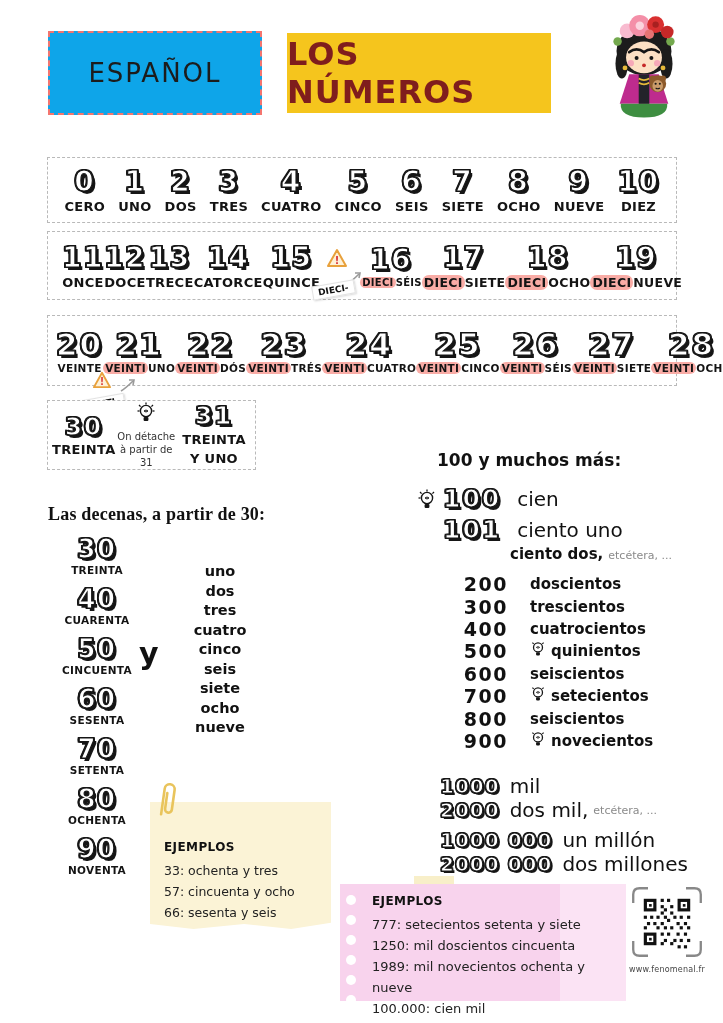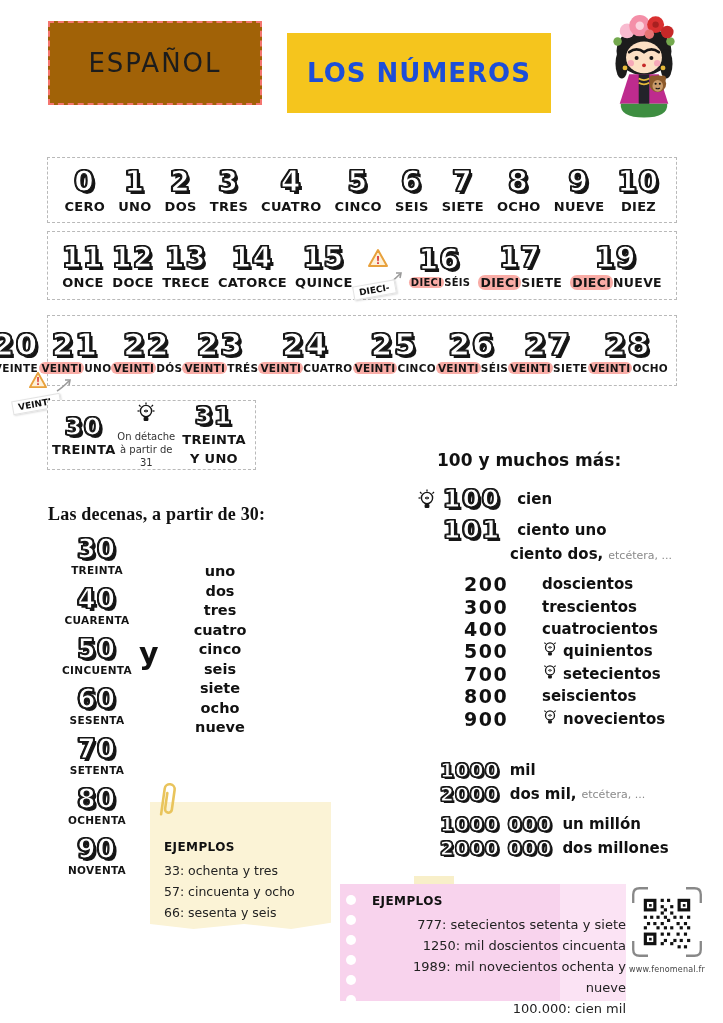--- a/index.html
+++ b/index.html
@@ -1,42 +1,42 @@
 <!DOCTYPE html>
 <html><head>
 <meta charset="utf-8">
 <style>
   html,body{margin:0;padding:0;background:#fff;}
   .page{position:relative;width:723px;height:1023px;background:#ffffff;overflow:hidden;
         font-family:"DejaVu Sans",sans-serif;color:#111;}
 
   
-  .espanol-box{position:absolute;left:48px;top:21px;width:210px;height:80px;
-        border:2px dashed #F4756F;display:flex;align-items:center;justify-content:center;background:#a16207;}
+  .espanol-box{position:absolute;left:48px;top:31px;width:210px;height:80px;
+        border:2px dashed #F4756F;display:flex;align-items:center;justify-content:center;background:#0ea5e9;}
   .espanol-text{font-size:26px;letter-spacing:2px;font-weight:500;color:#1c1c1c;}
   .title-box{position:absolute;left:287px;top:33px;width:264px;height:80px;background:#F5C51D;
         display:flex;align-items:center;justify-content:center;}
-  .title-text{font-size:26px;font-weight:bold;letter-spacing:1px;color:#1d4ed8;}
+  .title-text{font-size:32px;font-weight:bold;letter-spacing:1px;color:#7f1d1d;}
   .frida{position:absolute;left:601px;top:13px;}
 
   
   .bub{color:#fff;font-weight:bold;letter-spacing:1.5px;-webkit-text-stroke:1.2px #161616;
        text-shadow:-1.3px -1.3px 0 #161616,1.3px -1.3px 0 #161616,-1.3px 1.3px 0 #161616,
        1.3px 1.3px 0 #161616,0 -1.3px 0 #161616,0 1.3px 0 #161616,-1.3px 0 0 #161616,
        1.3px 0 0 #161616,2.8px 2.8px 0 #161616;}
   .bub-s{-webkit-text-stroke:1px #161616;
        text-shadow:-1px -1px 0 #161616,1px -1px 0 #161616,-1px 1px 0 #161616,1px 1px 0 #161616,
        0 -1px 0 #161616,0 1px 0 #161616,-1px 0 0 #161616,1px 0 0 #161616,2.2px 2.2px 0 #161616;}
 
   
   .numrow{position:absolute;left:47px;width:630px;border:1.5px dashed #b9b9b9;box-sizing:border-box;
           background:#fff;}
   #r1{top:157px;height:66px;display:flex;align-items:center;justify-content:space-around;padding:0 10px;}
   #r2{top:231px;height:69px;display:flex;align-items:center;justify-content:space-between;padding:0 14px;overflow:visible;}
-  #r3{top:315px;height:71px;display:flex;align-items:center;justify-content:flex-end;padding:0 8px;overflow:visible;}
+  #r3{top:315px;height:71px;display:flex;align-items:center;justify-content:flex-start;padding:0 8px;overflow:visible;}
   #r4{top:400px;height:70px;width:209px;display:flex;align-items:center;justify-content:space-around;padding:0 4px;}
   .cell{display:flex;flex-direction:column;align-items:center;gap:1px;position:relative;}
   .n-lg{font-size:28px;line-height:32px;}
   .n-xl{font-size:31px;line-height:34px;letter-spacing:2px;}
   .n-md{font-size:25px;line-height:28px;}
   .wrd{font-size:13px;font-weight:bold;letter-spacing:.3px;color:#141414;white-space:nowrap;}
   .wrd-s{font-size:10.5px;}
   .hl{background:#F9ACA6;border-radius:7px;padding:0 2px;}
 
   
@@ -76,36 +76,36 @@
   .note-y .lines{position:absolute;left:14px;top:58px;font-size:12.5px;line-height:21px;color:#222;}
   .clip{position:absolute;left:154px;top:781px;z-index:3;}
 
   
   .cien-h{position:absolute;left:437px;top:450px;font-size:17px;font-weight:bold;}
   .bulb-abs{position:absolute;}
   .row100{position:absolute;left:443px;top:484px;display:flex;align-items:center;}
   .row100 .bub{font-size:25px;letter-spacing:2px;}
   .row101{position:absolute;left:443px;top:515px;display:flex;align-items:center;}
   .row101 .bub{font-size:25px;letter-spacing:2px;}
-  .cword{font-size:15px;font-weight:bold;margin-left:16px;}
+  .cword{font-size:20px;font-weight:normal;margin-left:16px;}
   .cont{position:absolute;left:510px;top:545px;font-size:15px;font-weight:bold;}
   .etc{font-size:11px;color:#8a8a8a;font-weight:normal;margin-left:5px;}
-  .hlist{position:absolute;left:464px;top:573px;}
+  .hlist{position:absolute;left:452px;top:573px;text-align:right;}
   .hrow{display:flex;align-items:center;height:22.4px;}
   .hnum{width:56px;font-size:19px;font-weight:bold;letter-spacing:1.5px;}
   .hword{font-size:15px;font-weight:bold;display:flex;align-items:center;gap:5px;margin-left:22px;}
-  .trow{position:absolute;display:flex;align-items:center;}
+  .trow{position:absolute;display:flex;align-items:center;margin-top:16px;}
   .trow .bub{font-size:20px;line-height:24px;letter-spacing:1px;}
   .trow .cword{margin-left:10px;}
   .note-p{position:absolute;left:340px;top:884px;width:286px;height:117px;z-index:2;
       background:linear-gradient(90deg,#F8D3ED 0,#F8D3ED 77%,#FBE3F4 77%,#FBE3F4 100%);}
   .note-p .dots{position:absolute;left:6px;top:11px;display:flex;flex-direction:column;gap:10px;}
   .note-p .dot{width:10px;height:10px;border-radius:50%;background:#fff;}
   .note-p .hd{position:absolute;left:32px;top:10px;font-size:12px;font-weight:bold;letter-spacing:.4px;}
-  .note-p .lines{position:absolute;left:32px;top:30px;font-size:13px;line-height:21px;color:#222;text-align:right;}
+  .note-p .lines{position:absolute;left:32px;top:30px;font-size:13px;line-height:21px;color:#222;}
   .tape{position:absolute;left:414px;top:876px;width:40px;height:14px;background:#F8EFC9;z-index:1;}
 
   
   .qr{position:absolute;left:627px;top:884px;width:80px;text-align:center;}
   .qr .site{font-size:8px;color:#444;margin-top:1px;letter-spacing:.2px;}
 </style>
 </head>
 <body>
 
 <div class="page">
@@ -239,20 +239,24 @@
     </div>
     <div class="cell">
         <span class="bub n-lg">16</span>
         <span class="wrd" style="font-size:10px"><span class="hl">DIECI</span><span>SÉIS</span></span>
       </div>
     <div class="cell">
         <span class="bub n-lg">17</span>
         <span class="wrd" style="font-size:12.5px"><span class="hl">DIECI</span><span>SIETE</span></span>
       </div>
     <div class="cell">
+        <span class="bub n-lg">18</span>
+        <span class="wrd" style="font-size:12.5px"><span class="hl">DIECI</span><span>OCHO</span></span>
+      </div>
+    <div class="cell">
         <span class="bub n-lg">19</span>
         <span class="wrd" style="font-size:12.5px"><span class="hl">DIECI</span><span>NUEVE</span></span>
       </div>
   </div>
 
   <div class="numrow" id="r3">
     <div class="cell">
       <span class="bub n-xl">20</span>
       <span class="wrd wrd-s">VEINTE</span>
       <div class="badge20">
@@ -436,20 +440,24 @@
       <span class="hword">
           <span><svg width="16" height="18" viewBox="0 0 20 22">
               <circle cx="10" cy="9" r="5.6" fill="#fff" stroke="#161616" stroke-width="1.6"></circle>
               <path d="M8,9 q2,-2 4,0 q-2,2 -4,0" stroke="#161616" stroke-width="1.1" fill="none"></path>
               <line x1="3" y1="3" x2="4.6" y2="4.6" stroke="#161616" stroke-width="1.4"></line>
               <line x1="17" y1="3" x2="15.4" y2="4.6" stroke="#161616" stroke-width="1.4"></line>
               <rect x="7.6" y="15" width="4.8" height="4" rx="1" fill="#161616"></rect>
             </svg></span>
           <span>quinientos</span>
         </span>
+      </div>
+    <div class="hrow">
+        <span class="hnum">600</span>
+        <span class="hword">seiscientos</span>
       </div>
     <div class="hrow">
         <span class="hnum">700</span>
       <span class="hword">
           <span><svg width="16" height="18" viewBox="0 0 20 22">
               <circle cx="10" cy="9" r="5.6" fill="#fff" stroke="#161616" stroke-width="1.6"></circle>
               <path d="M8,9 q2,-2 4,0 q-2,2 -4,0" stroke="#161616" stroke-width="1.1" fill="none"></path>
               <line x1="3" y1="3" x2="4.6" y2="4.6" stroke="#161616" stroke-width="1.4"></line>
               <line x1="17" y1="3" x2="15.4" y2="4.6" stroke="#161616" stroke-width="1.4"></line>
               <rect x="7.6" y="15" width="4.8" height="4" rx="1" fill="#161616"></rect>

